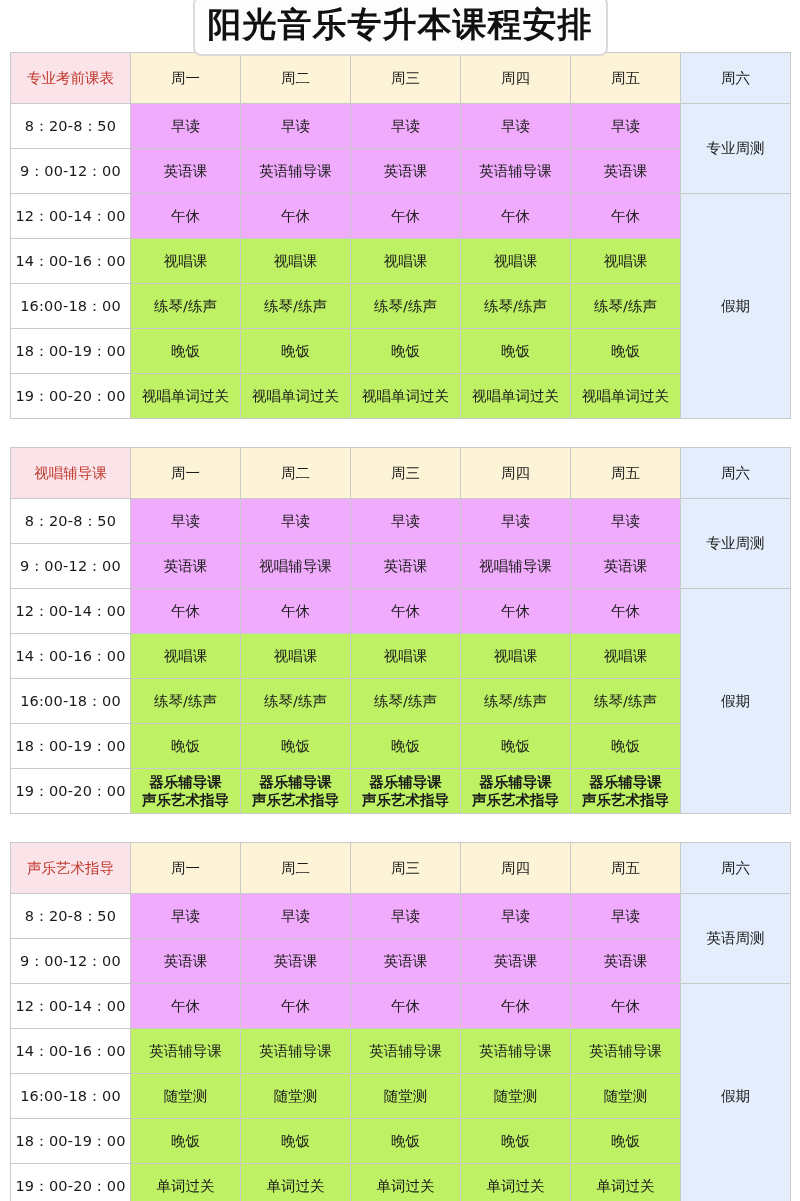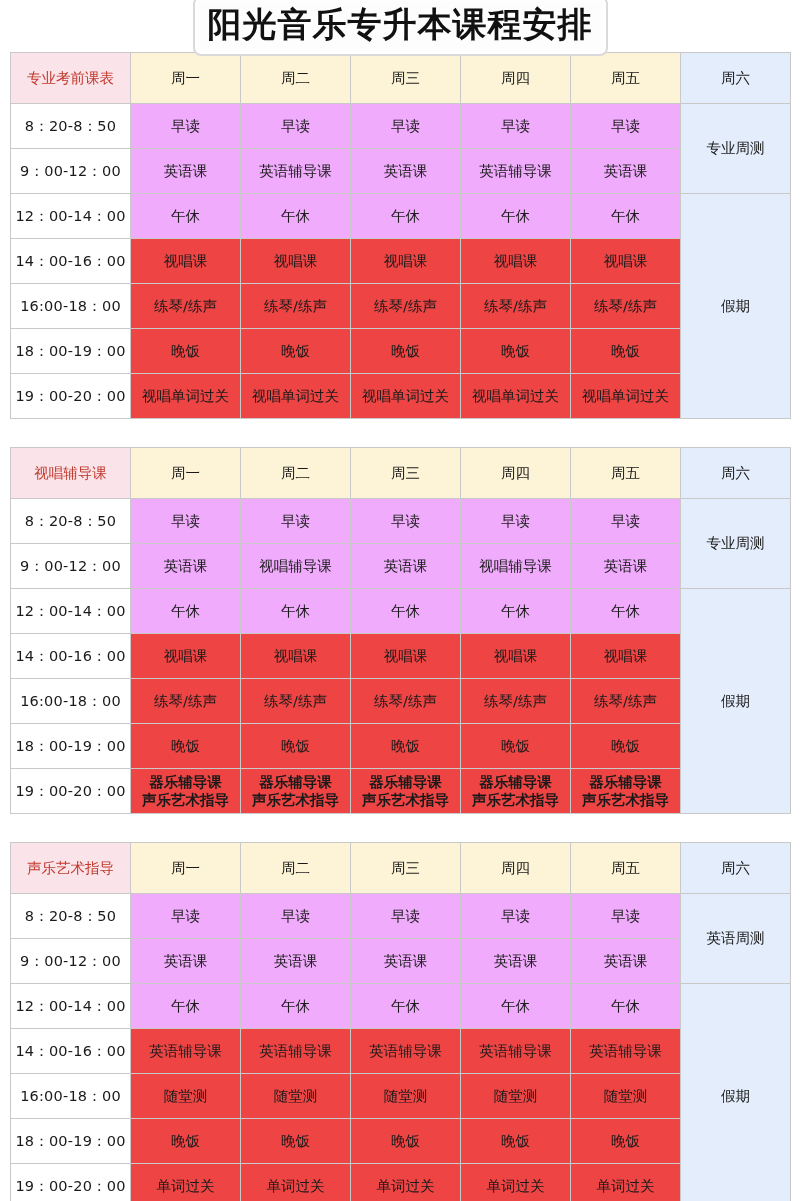--- a/index.html
+++ b/index.html
@@ -83,21 +83,21 @@
     background: #ffffff;
     font-size: 14px;
     height: 44px;
     letter-spacing: 0.2px;
   }
   .cell-blue {
     background: #f0abfc;
     height: 44px;
   }
   .cell-lav {
-    background: #ef4444;
+    background: #bef264;
     height: 44px;
   }
   .cell-sat {
     background: #e3edfb;
   }
   .two-line {
     line-height: 1.15;
     font-size: 13.5px;
     padding: 2px 0;
   }

